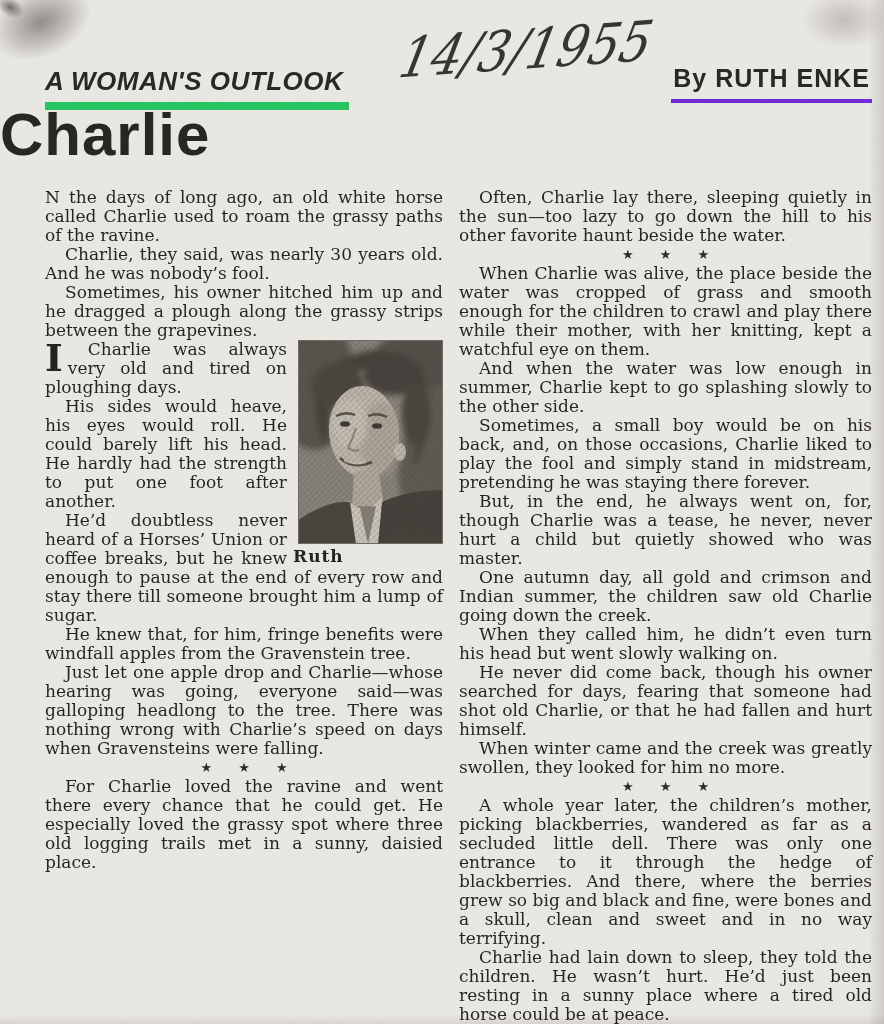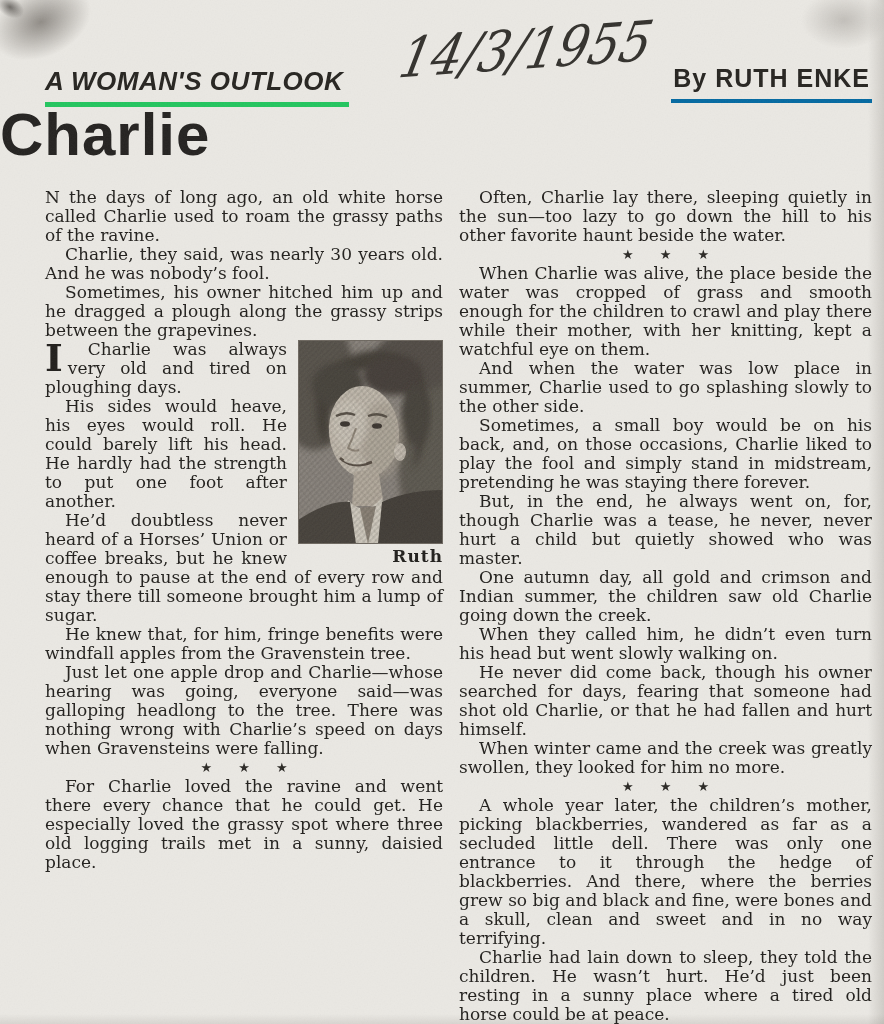--- a/index.html
+++ b/index.html
@@ -23,34 +23,34 @@
     background:linear-gradient(to left, rgba(110,104,98,.22), rgba(110,104,98,0));pointer-events:none;}
   .edge-bottom{position:absolute;left:0;right:0;bottom:0;height:10px;
     background:linear-gradient(to top, rgba(110,104,98,.15), rgba(110,104,98,0));pointer-events:none;}
   .grain{position:absolute;inset:0;opacity:.06;pointer-events:none;}
 
   
   .masthead{
     position:absolute;left:45px;top:66px;
     font-family:"Liberation Sans", sans-serif;font-weight:bold;font-style:italic;
     font-size:26px;letter-spacing:.5px;color:#262420;
-    padding:0 6px 5px 0;border-bottom:5px solid #22c55e;
+    padding:0 6px 5px 0;border-bottom:8px solid #22c55e;
   }
   .hand-date{
     position:absolute;left:408px;top:26px;
     font-family:"DejaVu Serif", serif;font-style:italic;
     font-size:50px;color:#33312d;white-space:nowrap;
     transform:skewX(-16deg) rotate(-4deg) scale(.96,1.12);
     transform-origin:left top;
   }
   .byline{
     position:absolute;right:12px;top:64px;
     font-family:"Liberation Sans", sans-serif;font-weight:bold;
     font-size:25px;letter-spacing:1px;color:#262420;
-    padding:0 2px 6px 2px;border-bottom:4px solid #0369a1;white-space:nowrap;
+    padding:0 2px 6px 2px;border-bottom:4px solid #6d28d9;white-space:nowrap;
   }
   .title{
     position:absolute;left:0;top:100px;width:100%;margin:0;
     text-align:left;
     font-family:"Liberation Sans", sans-serif;font-weight:bold;
     font-size:60px;letter-spacing:1px;color:#242220;
   }
 
   
   .cols{
@@ -71,21 +71,21 @@
     font-size:13px;line-height:19px;letter-spacing:0;word-spacing:22px;
     color:#2a2824;
   }
   
   .float-pusher{float:right;width:0;height:152px;}
   .photo-float{
     float:right;clear:right;width:150px;margin:0 0 2px 8px;
   }
   .photo-frame{width:145px;height:204px;margin-left:5px;display:block;}
   .photo-caption{
-    display:block;text-align:right;font-weight:bold;
+    display:block;text-align:left;font-weight:bold;
     font-size:17px;line-height:24px;letter-spacing:1px;color:#211f1c;
   }
 </style>
 </head>
 <body>
 
 <div class="page">
 
   <div class="smudge-tl"></div>
   <div class="smudge-tl2"></div>
@@ -168,21 +168,21 @@
       <p>He knew that, for him, fringe benefits were windfall apples from the Gravenstein tree.</p>
       <p>Just let one apple drop and Charlie—whose hearing was going, everyone said—was galloping headlong to the tree. There was nothing wrong with Charlie’s speed on days when Gravensteins were falling.</p>
       <p class="stars">★ ★ ★</p>
       <p>For Charlie loved the ravine and went there every chance that he could get. He especially loved the grassy spot where three old logging trails met in a sunny, daisied place.</p>
     </div>
 
     <div class="col-right">
       <p>Often, Charlie lay there, sleeping quietly in the sun—too lazy to go down the hill to his other favorite haunt beside the water.</p>
       <p class="stars">★ ★ ★</p>
       <p>When Charlie was alive, the place beside the water was cropped of grass and smooth enough for the children to crawl and play there while their mother, with her knitting, kept a watchful eye on them.</p>
-      <p>And when the water was low place in summer, Charlie used to go splashing slowly to the other side.</p>
+      <p>And when the water was low enough in summer, Charlie kept to go splashing slowly to the other side.</p>
       <p>Sometimes, a small boy would be on his back, and, on those occasions, Charlie liked to play the fool and simply stand in midstream, pretending he was staying there forever.</p>
       <p>But, in the end, he always went on, for, though Charlie was a tease, he never, never hurt a child but quietly showed who was master.</p>
       <p>One autumn day, all gold and crimson and Indian summer, the children saw old Charlie going down the creek.</p>
       <p>When they called him, he didn’t even turn his head but went slowly walking on.</p>
       <p>He never did come back, though his owner searched for days, fearing that someone had shot old Charlie, or that he had fallen and hurt himself.</p>
       <p>When winter came and the creek was greatly swollen, they looked for him no more.</p>
       <p class="stars">★ ★ ★</p>
       <p>A whole year later, the children’s mother, picking blackberries, wandered as far as a secluded little dell. There was only one entrance to it through the hedge of blackberries. And there, where the berries grew so big and black and fine, were bones and a skull, clean and sweet and in no way terrifying.</p>
       <p>Charlie had lain down to sleep, they told the children. He wasn’t hurt. He’d just been resting in a sunny place where a tired old horse could be at peace.</p>
     </div>

